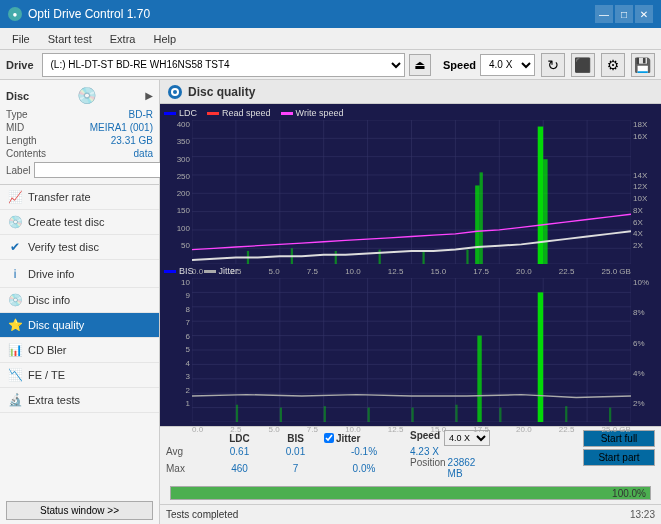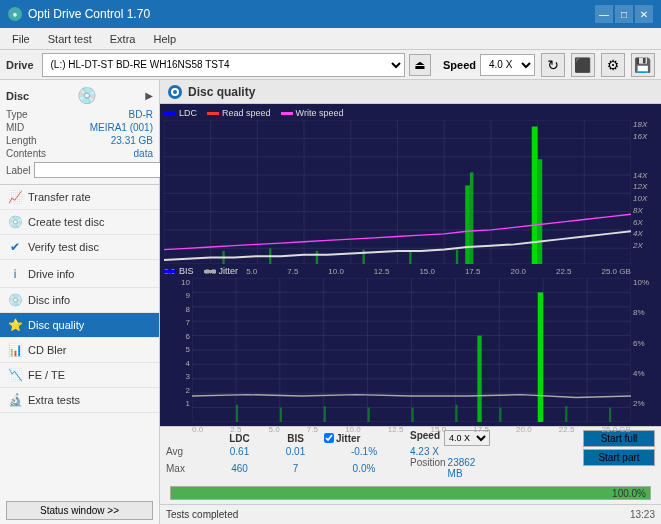--- a/index.html
+++ b/index.html
@@ -211,20 +211,30 @@
             <span style="font-size:9px;color:#ddd;">Read speed</span>
           </div>
           <div class="legend-item">
             <div style="width:12px;height:3px;background:#ff44ff;"></div>
             <span style="font-size:9px;color:#ddd;">Write speed</span>
           </div>
         </div>
 
         <div style="flex:1;display:flex;">
 
+          <div style="width:28px;display:flex;flex-direction:column;justify-content:space-between;align-items:flex-end;padding-right:2px;padding-bottom:14px;">
+            <span style="font-size:8px;color:#aaa;">400</span>
+            <span style="font-size:8px;color:#aaa;">350</span>
+            <span style="font-size:8px;color:#aaa;">300</span>
+            <span style="font-size:8px;color:#aaa;">250</span>
+            <span style="font-size:8px;color:#aaa;">200</span>
+            <span style="font-size:8px;color:#aaa;">150</span>
+            <span style="font-size:8px;color:#aaa;">100</span>
+            <span style="font-size:8px;color:#aaa;">50</span>
+          </div>
           <div style="flex:1;position:relative;">
             <svg width="100%" height="100%" viewBox="0 0 400 110" preserveAspectRatio="none">
 
               <rect width="400" height="110" fill="#1a1a4a"></rect>
 
               <line x1="0" y1="0" x2="0" y2="110" stroke="#336" stroke-width="0.5"></line>
               <line x1="40" y1="0" x2="40" y2="110" stroke="#336" stroke-width="0.5"></line>
               <line x1="80" y1="0" x2="80" y2="110" stroke="#336" stroke-width="0.5"></line>
               <line x1="120" y1="0" x2="120" y2="110" stroke="#336" stroke-width="0.5"></line>
               <line x1="160" y1="0" x2="160" y2="110" stroke="#336" stroke-width="0.5"></line>
@@ -270,21 +280,21 @@
               <span style="font-size:8px;color:#aaa;">10.0</span>
               <span style="font-size:8px;color:#aaa;">12.5</span>
               <span style="font-size:8px;color:#aaa;">15.0</span>
               <span style="font-size:8px;color:#aaa;">17.5</span>
               <span style="font-size:8px;color:#aaa;">20.0</span>
               <span style="font-size:8px;color:#aaa;">22.5</span>
               <span style="font-size:8px;color:#aaa;">25.0 GB</span>
             </div>
           </div>
 
-          <div style="width:26px;display:flex;flex-direction:column;justify-content:space-between;align-items:flex-start;padding-left:2px;padding-bottom:14px;font-style:italic;">
+          <div style="width:26px;display:flex;flex-direction:column;justify-content:space-between;align-items:flex-start;padding-left:2px;padding-bottom:14px;">
             <span style="font-size:8px;color:#aaa;">18X</span>
             <span style="font-size:8px;color:#aaa;">16X</span>
             <span style="font-size:8px;color:#aaa;margin-top:27px;">14X</span>
             <span style="font-size:8px;color:#aaa;">12X</span>
             <span style="font-size:8px;color:#aaa;">10X</span>
             <span style="font-size:8px;color:#aaa;">8X</span>
             <span style="font-size:8px;color:#aaa;">6X</span>
             <span style="font-size:8px;color:#aaa;">4X</span>
             <span style="font-size:8px;color:#aaa;">2X</span>
           </div>

